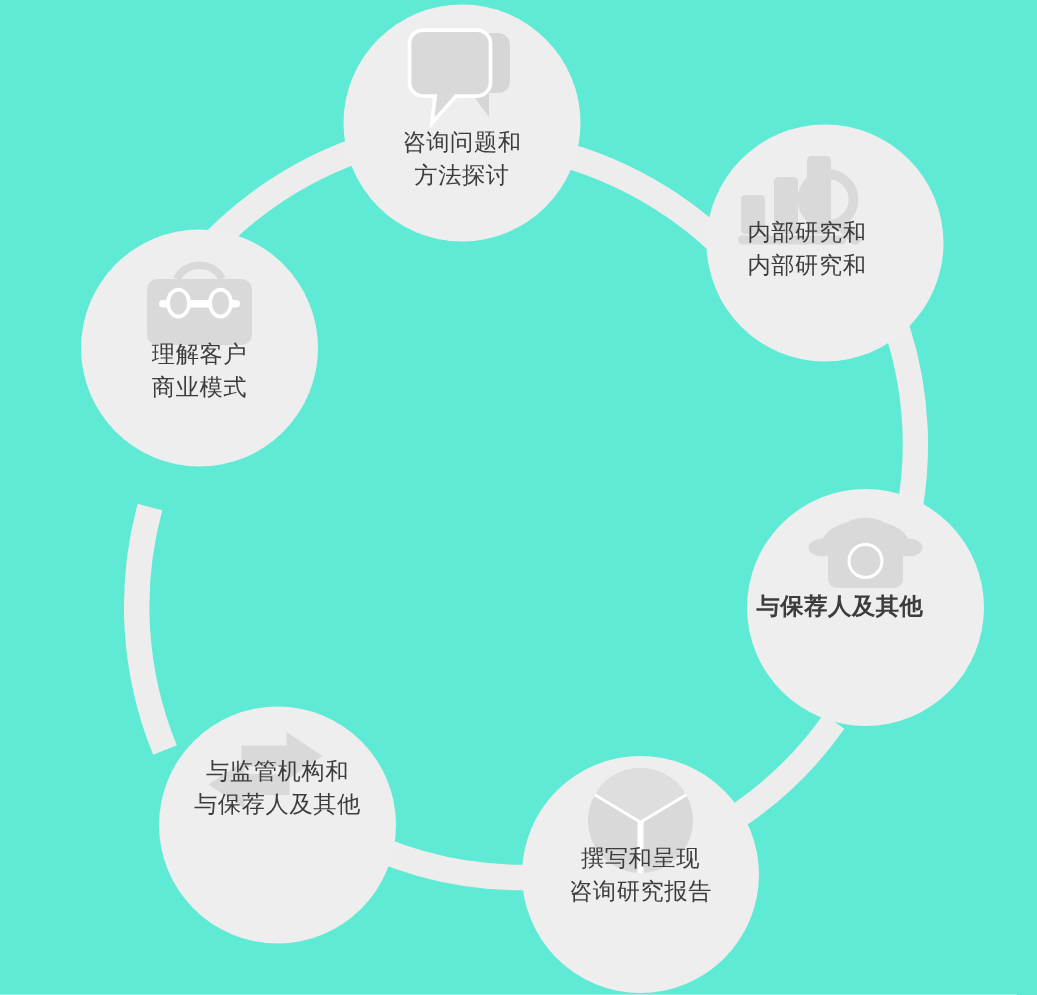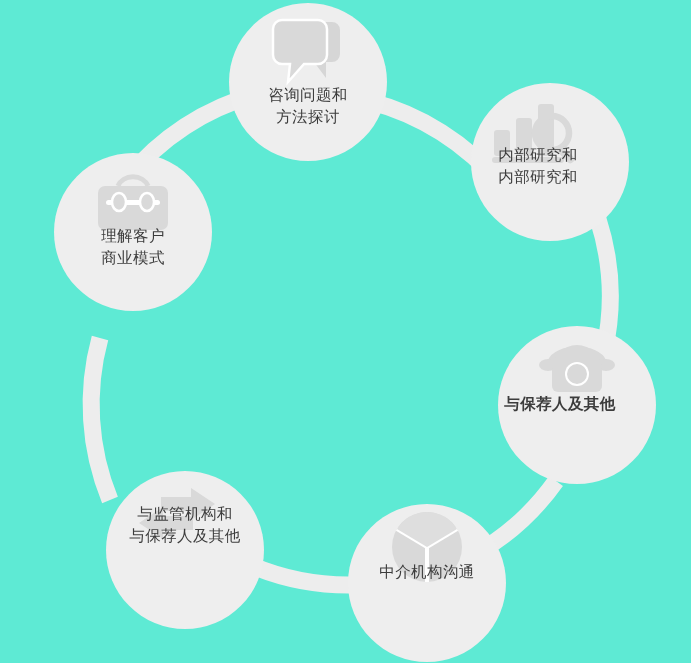--- a/index.html
+++ b/index.html
@@ -151,21 +151,22 @@
   <div class="node-label" style="left:438px; top:144px; width:200px;">
     <span class="label-line">内部研究和</span>
     <span class="label-line">内部研究和</span>
   </div>
 
   <div class="node-label" style="left:460px; top:393px; width:200px;font-weight:bold;">
     <span class="label-line">与保荐人及其他</span>
   </div>
 
   <div class="node-label" style="left:327px; top:561px; width:200px;">
-    <span class="label-line">中介机构沟通</span>
+    <span class="label-line">撰写和呈现</span>
+    <span class="label-line">咨询研究报告</span>
   </div>
 
   <div class="node-label" style="left:85px; top:503px; width:200px;">
     <span class="label-line">与监管机构和</span>
     <span class="label-line">与保荐人及其他</span>
   </div>
 
   <div class="node-label" style="left:33px; top:225px; width:200px;">
     <span class="label-line">理解客户</span>
     <span class="label-line">商业模式</span>

